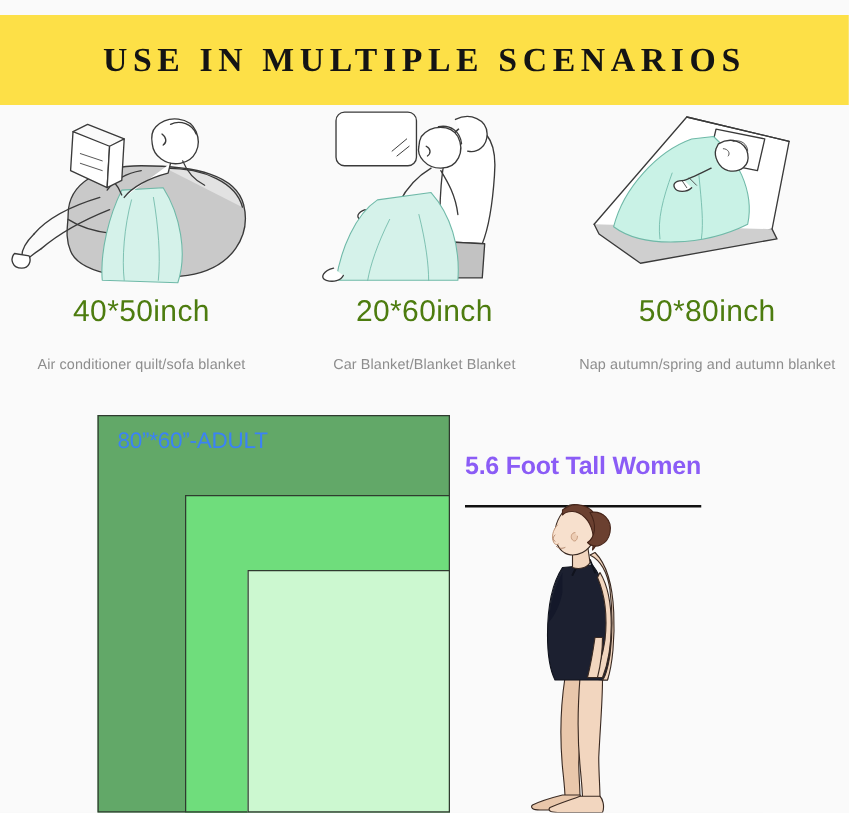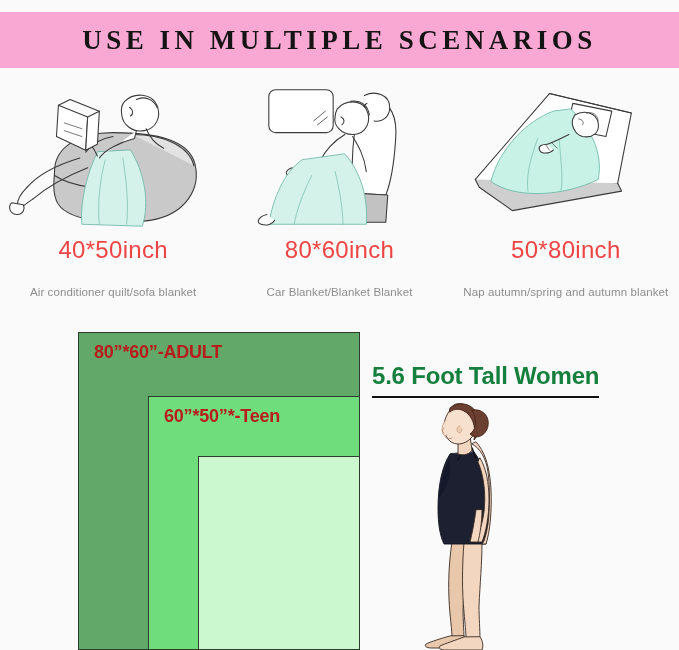--- a/index.html
+++ b/index.html
@@ -20,22 +20,22 @@
     height: 650px;
     background: #fafafa;
   }
 
   
   .banner {
     position: absolute;
     left: 0;
     top: 12px;
     width: 679px;
-    height: 56px;
-    background: #f9a8d4;
+    height: 72px;
+    background: #fde047;
     display: flex;
     align-items: center;
     justify-content: center;
   }
   .banner-title {
     font-family: "Liberation Serif", serif;
     font-size: 27px;
     font-weight: 700;
     letter-spacing: 4.5px;
     color: #141414;
@@ -59,21 +59,21 @@
     flex-direction: column;
     align-items: center;
   }
   .scene-art {
     width: 225px;
     height: 160px;
     display: block;
   }
   .scene-size {
     font-size: 24px;
-    color: #ef4444;
+    color: #4d7c0f;
     letter-spacing: 0.3px;
     margin-top: 2px;
     white-space: nowrap;
   }
   .scene-caption {
     font-size: 11.5px;
     color: #8d8d8d;
     margin-top: 22px;
     white-space: nowrap;
     letter-spacing: 0.1px;
@@ -109,44 +109,44 @@
   .rect-baby {
     left: 120px;
     top: 124px;
     width: 162px;
     height: 194px;
     background: #ccf8d0;
   }
   .rect-label {
     position: absolute;
     font-size: 18px;
-    font-weight: 700;
-    color: #b91c1c;
+    font-weight: 400;
+    color: #3b82f6;
     white-space: nowrap;
     letter-spacing: -0.2px;
   }
   .label-adult { left: 16px; top: 10px; }
   .label-teen  { left: 86px; top: 74px; }
   .label-baby  { left: 136px; top: 133px; font-size: 16px; }
 
   
   .woman-panel {
     position: absolute;
     left: 372px;
     top: 362px;
     width: 250px;
   }
   .woman-heading {
-    font-size: 24px;
+    font-size: 20px;
     font-weight: 700;
-    color: #15803d;
+    color: #8b5cf6;
     white-space: nowrap;
     display: inline-block;
     border-bottom: 2.5px solid #111111;
-    padding-bottom: 6px;
+    padding-bottom: 19px;
     letter-spacing: -0.2px;
   }
   .woman-art {
     position: absolute;
     left: 22px;
     top: 30px;
     width: 128px;
     height: 258px;
     display: block;
   }
@@ -225,21 +225,21 @@
           <path d="M92 86 C82 88 74 90 68 94"></path>
           <path d="M64 92 C58 94 56 98 60 100 C66 102 74 100 78 96" fill="#ffffff"></path>
 
           <path d="M74 84 C56 96 44 124 40 150 L140 150 C142 122 134 96 118 78 Z" fill="#d5f2ea" stroke="#6fb9a8" stroke-width="0.9"></path>
           <path d="M84 100 C74 120 68 138 66 150" stroke="#6fb9a8" stroke-width="0.7"></path>
           <path d="M108 96 C114 120 116 138 116 150" stroke="#6fb9a8" stroke-width="0.7"></path>
 
           <path d="M38 140 C30 142 26 148 32 150 C38 152 44 150 46 146" fill="#ffffff"></path>
         </g>
       </svg>
-      <div class="scene-size">80*60inch</div>
+      <div class="scene-size">20*60inch</div>
       <div class="scene-caption">Car Blanket/Blanket Blanket</div>
     </div>
 
     <div class="scenario">
       <svg class="scene-art" viewBox="0 0 225 160">
         <g fill="none" stroke="#3a3a3a" stroke-width="1.1" stroke-linecap="round" stroke-linejoin="round">
 
           <path d="M96 16 L180 36 L166 108 L52 128 L20 104 Z" fill="#ffffff"></path>
           <path d="M20 104 L24 112 L58 136 L170 116 L166 108" fill="#cfcfcf"></path>
           <path d="M96 16 L180 36"></path>
@@ -264,21 +264,20 @@
     </div>
 
   </div>
 
   <div class="sizechart">
     <div class="rect rect-adult"></div>
     <div class="rect rect-teen"></div>
     <div class="rect rect-baby"></div>
 
     <div class="rect-label label-adult">80”*60”-ADULT</div>
-    <div class="rect-label label-teen">60”*50”*-Teen</div>
   </div>
 
   <div class="woman-panel">
     <div class="woman-heading">5.6 Foot Tall Women</div>
 
     <svg class="woman-art" viewBox="0 0 128 258">
       <g stroke="#3a2a22" stroke-width="0.9" stroke-linejoin="round" stroke-linecap="round">
 
         <path d="M58 150 C54 176 54 200 56 222 C57 232 58 240 58 246 L70 246 C70 238 69 228 69 218 C70 196 72 172 72 152 Z" fill="#e9c7ab"></path>
 

